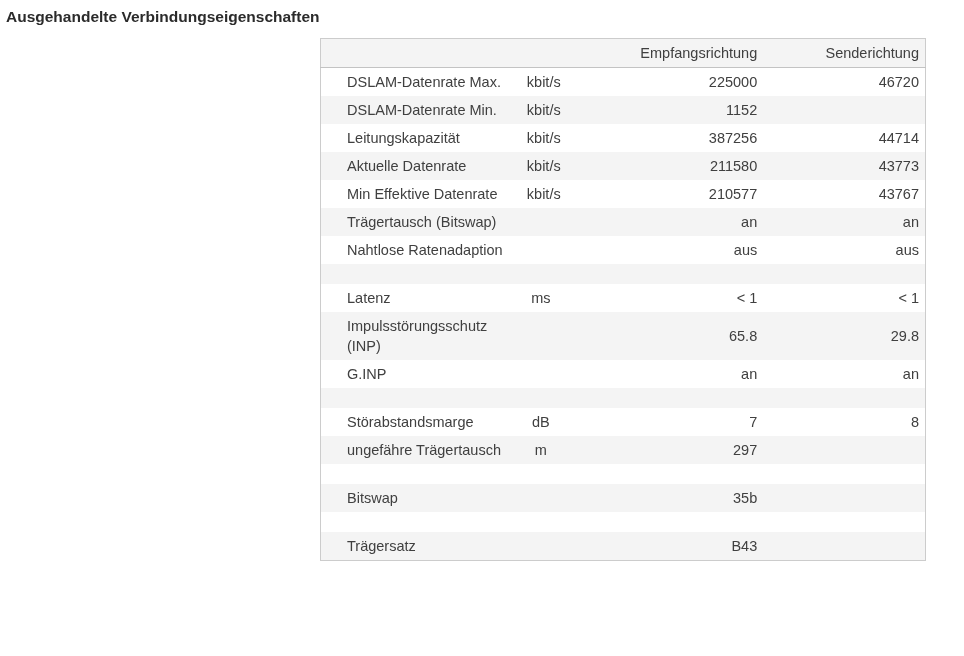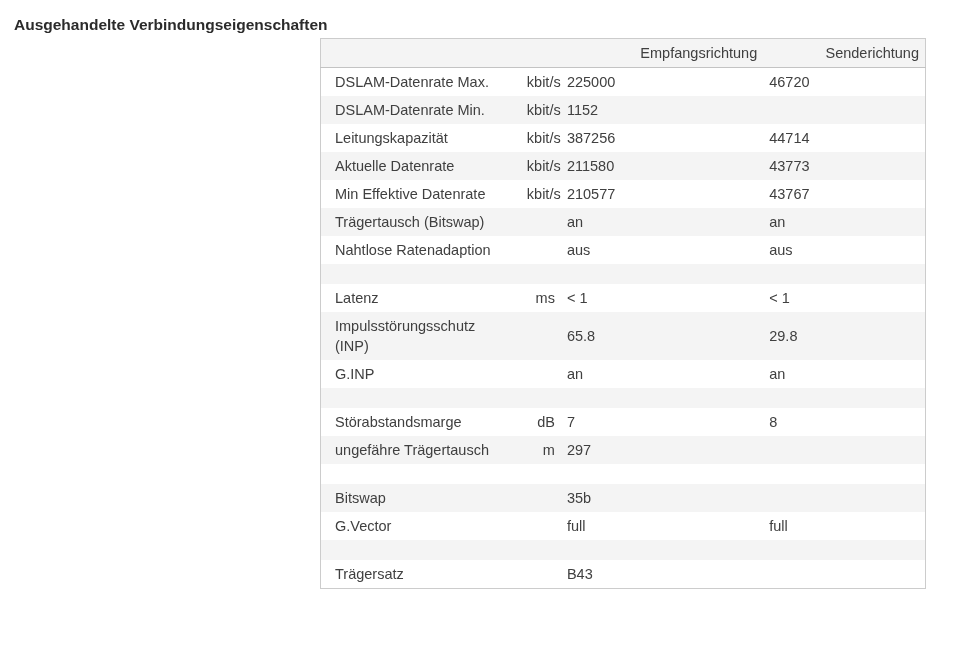--- a/index.html
+++ b/index.html
@@ -7,21 +7,21 @@
   body {
     width: 964px; height: 656px;
     background: #ffffff;
     font-family: "Liberation Sans", sans-serif;
     position: relative;
     overflow: hidden;
   }
   .page-title {
     position: absolute;
     left: 2px; top: 4px;
-    margin: 12px;
+    margin: 4px;
     font-size: 15.5px;
     font-weight: bold;
     color: #2b2b2b;
   }
   table.props {
     position: absolute;
     left: 320px; top: 38px;
     width: 606px;
     border-collapse: collapse;
     table-layout: fixed;
@@ -45,25 +45,25 @@
   }
   table.props td {
     height: 20px;
     padding: 4px 6px;
     line-height: 20px;
     vertical-align: middle;
   }
   table.props tbody tr:nth-child(even) { background: #f4f4f4; }
   table.props td.label {
     text-align: left;
-    padding-left: 14px;
+    padding-left: 26px;
     white-space: pre-line;
   }
-  table.props td.unit { text-align: right; }
-  table.props td.rx, table.props td.tx { text-align: left; }
+  table.props td.unit { text-align: center; }
+  table.props td.rx, table.props td.tx { text-align: right; }
 </style>
 </head>
 <body>
 
 <h2 class="page-title">Ausgehandelte Verbindungseigenschaften</h2>
 
 <table class="props">
   <colgroup>
     <col class="c-label">
     <col class="c-unit">
@@ -170,26 +170,20 @@
         <td class="rx"></td>
         <td class="tx"></td>
       </tr>
       <tr>
         <td class="label">Bitswap</td>
         <td class="unit"></td>
         <td class="rx">35b</td>
         <td class="tx"></td>
       </tr>
       <tr>
-        <td class="label">G.Vector</td>
-        <td class="unit"></td>
-        <td class="rx">full</td>
-        <td class="tx">full</td>
-      </tr>
-      <tr>
         <td class="label"></td>
         <td class="unit"></td>
         <td class="rx"></td>
         <td class="tx"></td>
       </tr>
       <tr>
         <td class="label">Trägersatz</td>
         <td class="unit"></td>
         <td class="rx">B43</td>
         <td class="tx"></td>

